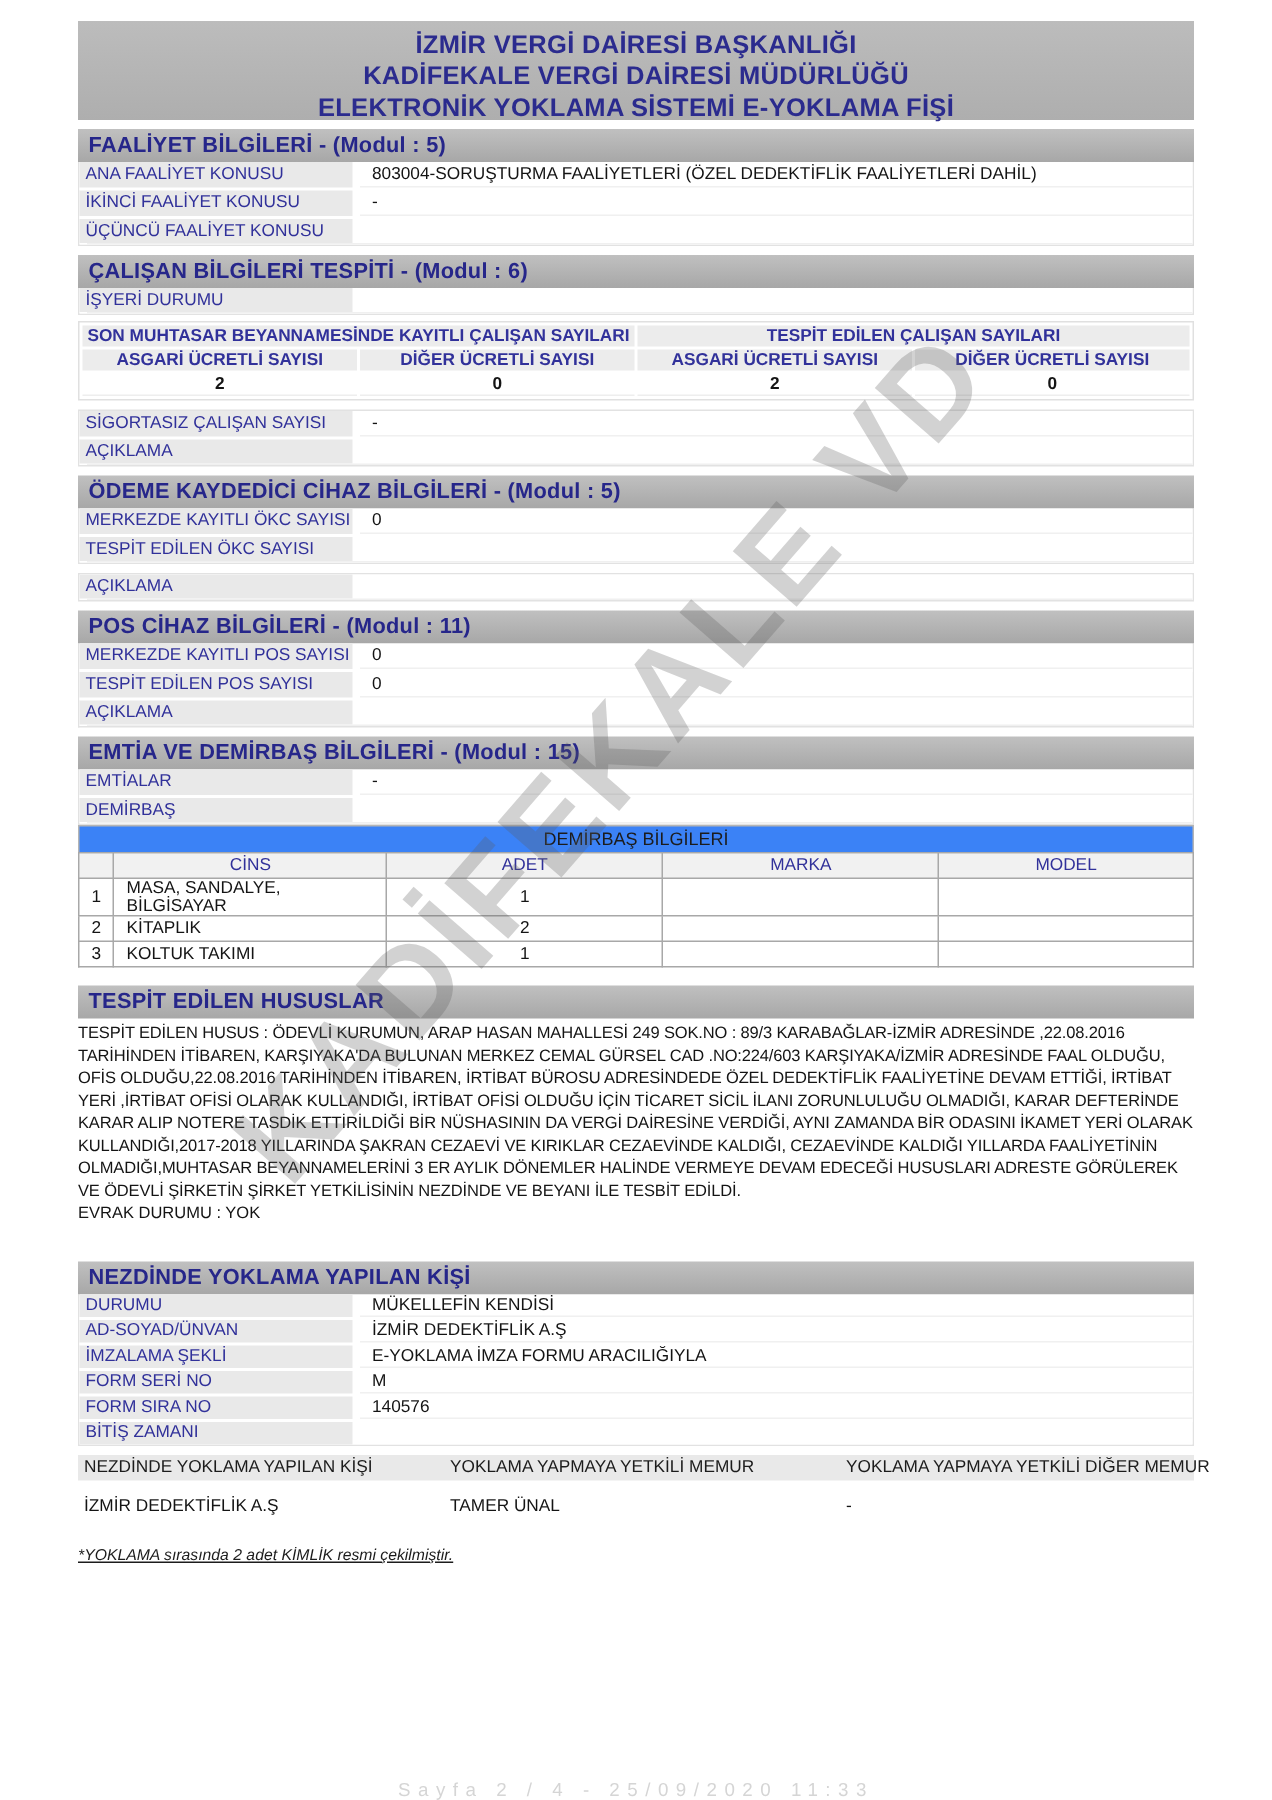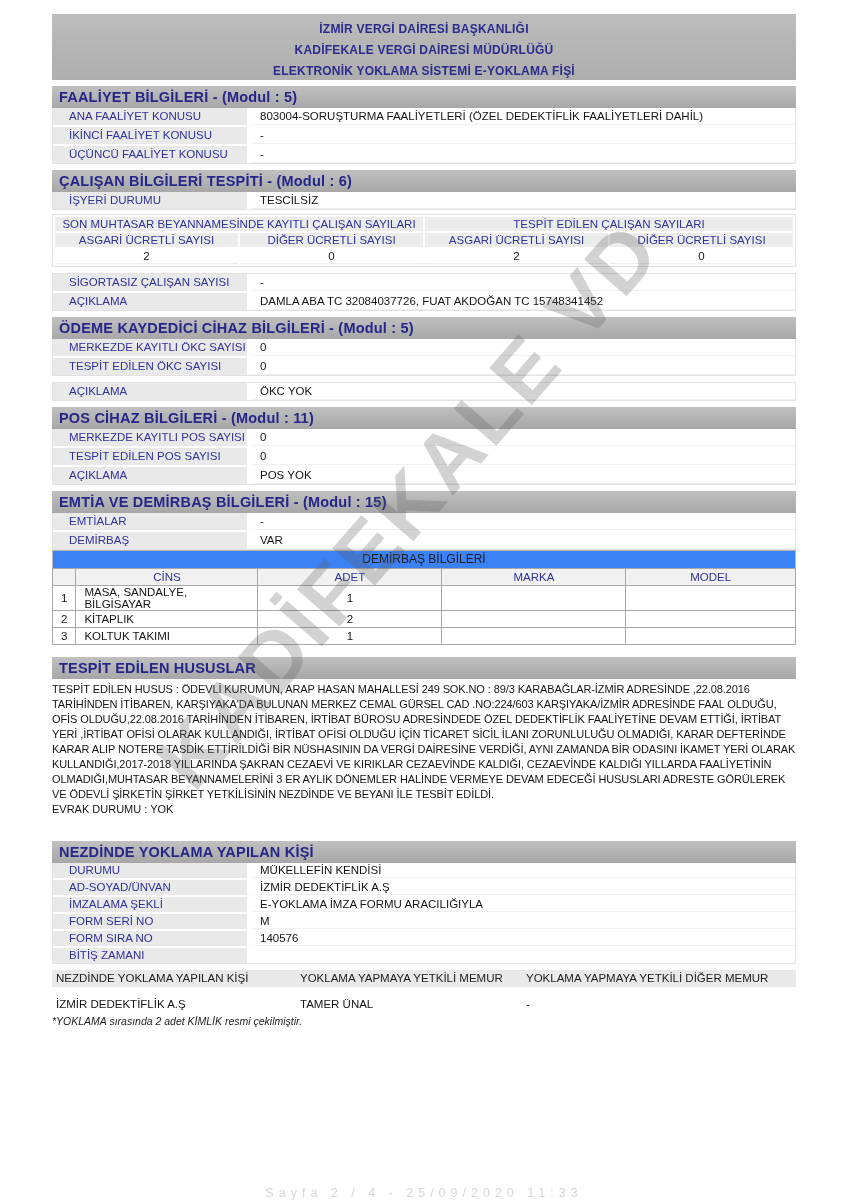--- a/index.html
+++ b/index.html
@@ -8,50 +8,50 @@
     overflow:hidden;font-family:"Liberation Sans",sans-serif;color:#111;
   }
   .content{position:absolute;left:52px;top:14px;width:744px;}
 
   
   .title-block{
     height:61px;background:linear-gradient(180deg,#bcbcbc,#aeaeae);
     text-align:center;padding-top:5px;margin-bottom:6px;
   }
   .title-block div{
-    font-size:12px;font-weight:bold;color:#2b2b8e;line-height:21px;letter-spacing:.2px;
+    font-size:17px;font-weight:bold;color:#2b2b8e;line-height:21px;letter-spacing:.2px;
   }
 
   
   .sec-header{
     height:22px;line-height:22px;background:linear-gradient(180deg,#c0c0c0,#a7a7a7);
     color:#26268a;font-size:14.5px;font-weight:bold;padding-left:7px;letter-spacing:.2px;
     margin-top:6px;
   }
 
   
   .kvgroup{border:1px solid #e2e2e2;border-top:none;}
   .kvgroup.detached{border-top:1px solid #e2e2e2;margin-top:6px;}
   .kvrow{display:flex;height:17px;line-height:17px;border-bottom:2px solid #fff;background:#fff;}
-  .kvrow:last-child{border-bottom:none;}
+  .kvrow:last-child{border-bottom:none;flex-direction:column;}
   .kvrow .lbl{
-    width:178px;background:#e9e9e9;color:#31319a;font-size:11.5px;padding-left:16px;
+    width:178px;background:#e9e9e9;color:#31319a;font-size:11.5px;padding-left:4px;
     white-space:nowrap;overflow:hidden;
   }
   .kvrow .val{
     flex:1;margin-left:5px;padding-left:8px;font-size:11.5px;color:#141414;
     border-bottom:1px solid #f0f0f0;white-space:nowrap;overflow:hidden;
   }
   .kvrow.compact{height:15px;line-height:15px;}
 
   
   table.counts{width:100%;border-collapse:separate;border-spacing:2px;margin-top:4px;
     border:1px solid #e0e0e0;}
   table.counts th,table.counts td{
-    height:14px;font-size:11.5px;font-weight:normal;text-align:center;padding:0;
+    height:14px;font-size:11.5px;font-weight:bold;text-align:center;padding:0;
   }
   table.counts th{background:#ececec;color:#31319a;}
   table.counts td{background:#fff;color:#141414;border-bottom:1px solid #eee;}
 
   
   .dtitle{
     height:17px;line-height:17px;background:#3b82f6;text-align:center;
     font-size:12px;color:#1c1c1c;border:1px solid #b5b5b5;border-bottom:none;
   }
   table.demirbas{width:100%;border-collapse:collapse;}
@@ -68,23 +68,23 @@
 
   
   .para{font-size:11px;line-height:15px;color:#141414;margin-top:3px;letter-spacing:-0.1px;}
   .evrak{font-size:11px;line-height:15px;color:#141414;}
 
   
   .sig-bar{height:17px;line-height:17px;background:#e9e9e9;position:relative;margin-top:6px;}
   .sig-bar span,.sig-vals span{position:absolute;font-size:11.5px;white-space:nowrap;color:#1c1c1c;}
   .sig-vals{position:relative;height:15px;margin-top:11px;}
   .sig-vals span{color:#141414;}
-  .sp1{left:4px;} .sp2{left:248px;} .sp3{left:474px;}
-
-  .footnote{font-style:italic;font-size:10.5px;color:#1c1c1c;margin-top:2px;}
+  .sp1{left:4px;} .sp2{left:248px;} .sp3{left:512px;}
+
+  .footnote{font-style:italic;font-size:10.5px;color:#1c1c1c;margin-top:18px;text-decoration:underline;}
 
   
   .watermark{
     position:absolute;left:408px;top:505px;
     transform:translate(-50%,-50%) rotate(-49deg);
     font-size:82px;font-weight:bold;letter-spacing:4px;white-space:nowrap;
     color:rgba(95,95,95,0.28);z-index:5;pointer-events:none;
   }
 
   .page-footer{

